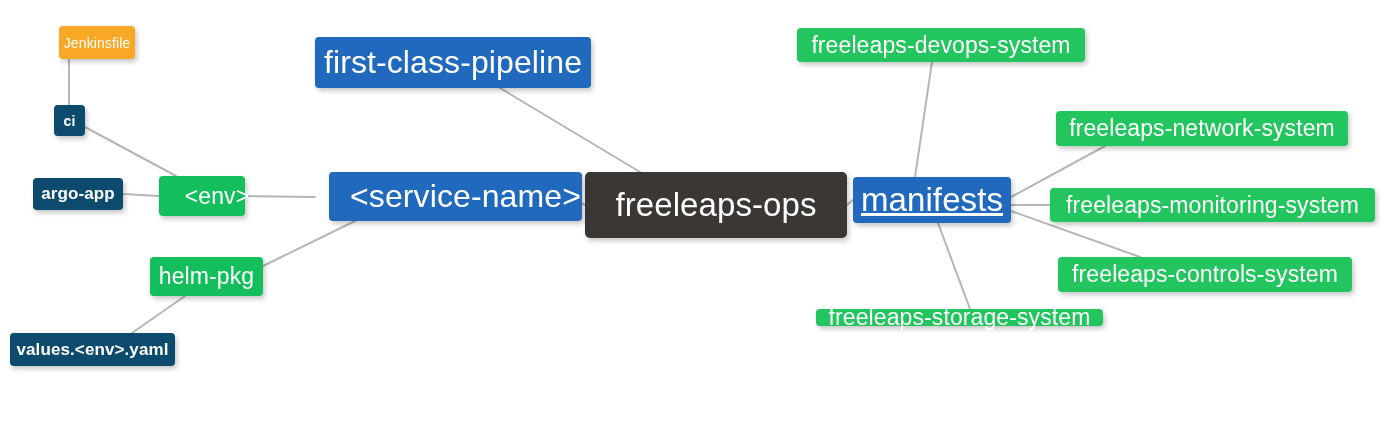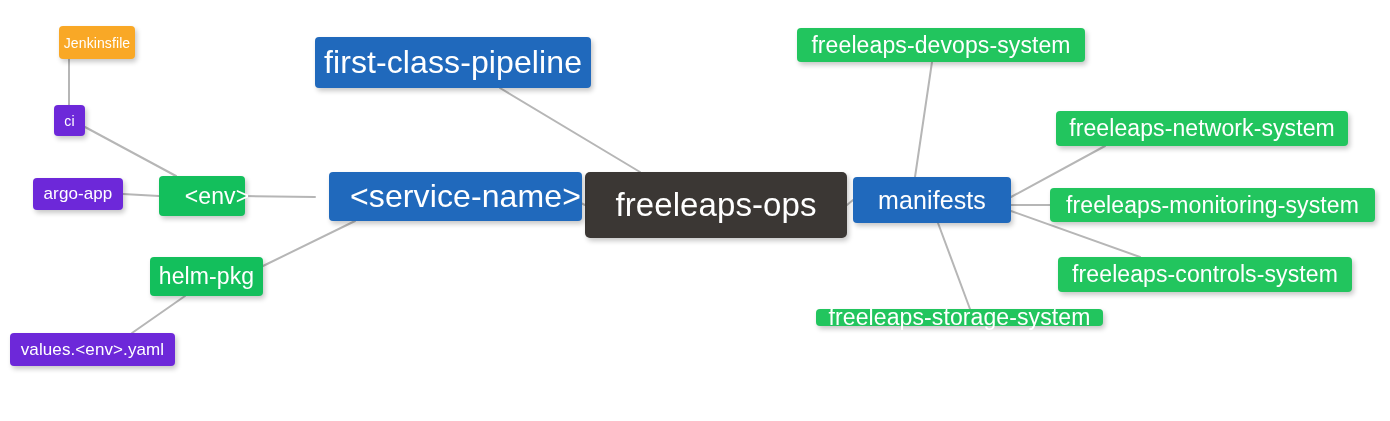--- a/index.html
+++ b/index.html
@@ -48,38 +48,39 @@
   }
   
   .tier-root {
     font-size: 33px;
     border-radius: 5px;
   }
   .tier-1 {
     font-size: 32px;
   }
   .tier-2 {
-    font-size: 25px;
+    font-size: 33px;
+    text-decoration: underline;
   }
   .tier-3 {
     font-size: 23px;
   }
   .tier-4 {
     font-size: 17px;
   }
   .tier-5 {
     font-size: 14px;
   }
   
   .c-dark   { background: #3b3734; }
   .c-blue   { background: #2069bc; }
   .c-green  { background: #22c55e; }
   .c-green2 { background: #13bf5c; }
   .c-orange { background: #f9a826; }
-  .c-red    { background: #6d28d9; }
+  .c-red    { background: #0c4a6e; font-weight: bold; }
 </style>
 </head>
 <body>
 
 <div id="mindmap-canvas">
 
   <svg id="edge-layer" viewBox="0 0 1390 421" width="1390" height="421" xmlns="http://www.w3.org/2000/svg">
       <path class="edge" d="M 585 205 L 568 197" stroke="#b6b6b6"></path>
       <path class="edge" d="M 847 205 L 853 200" stroke="#b6b6b6"></path>
       <path class="edge" d="M 640 172 L 500 88" stroke="#b6b6b6"></path>

